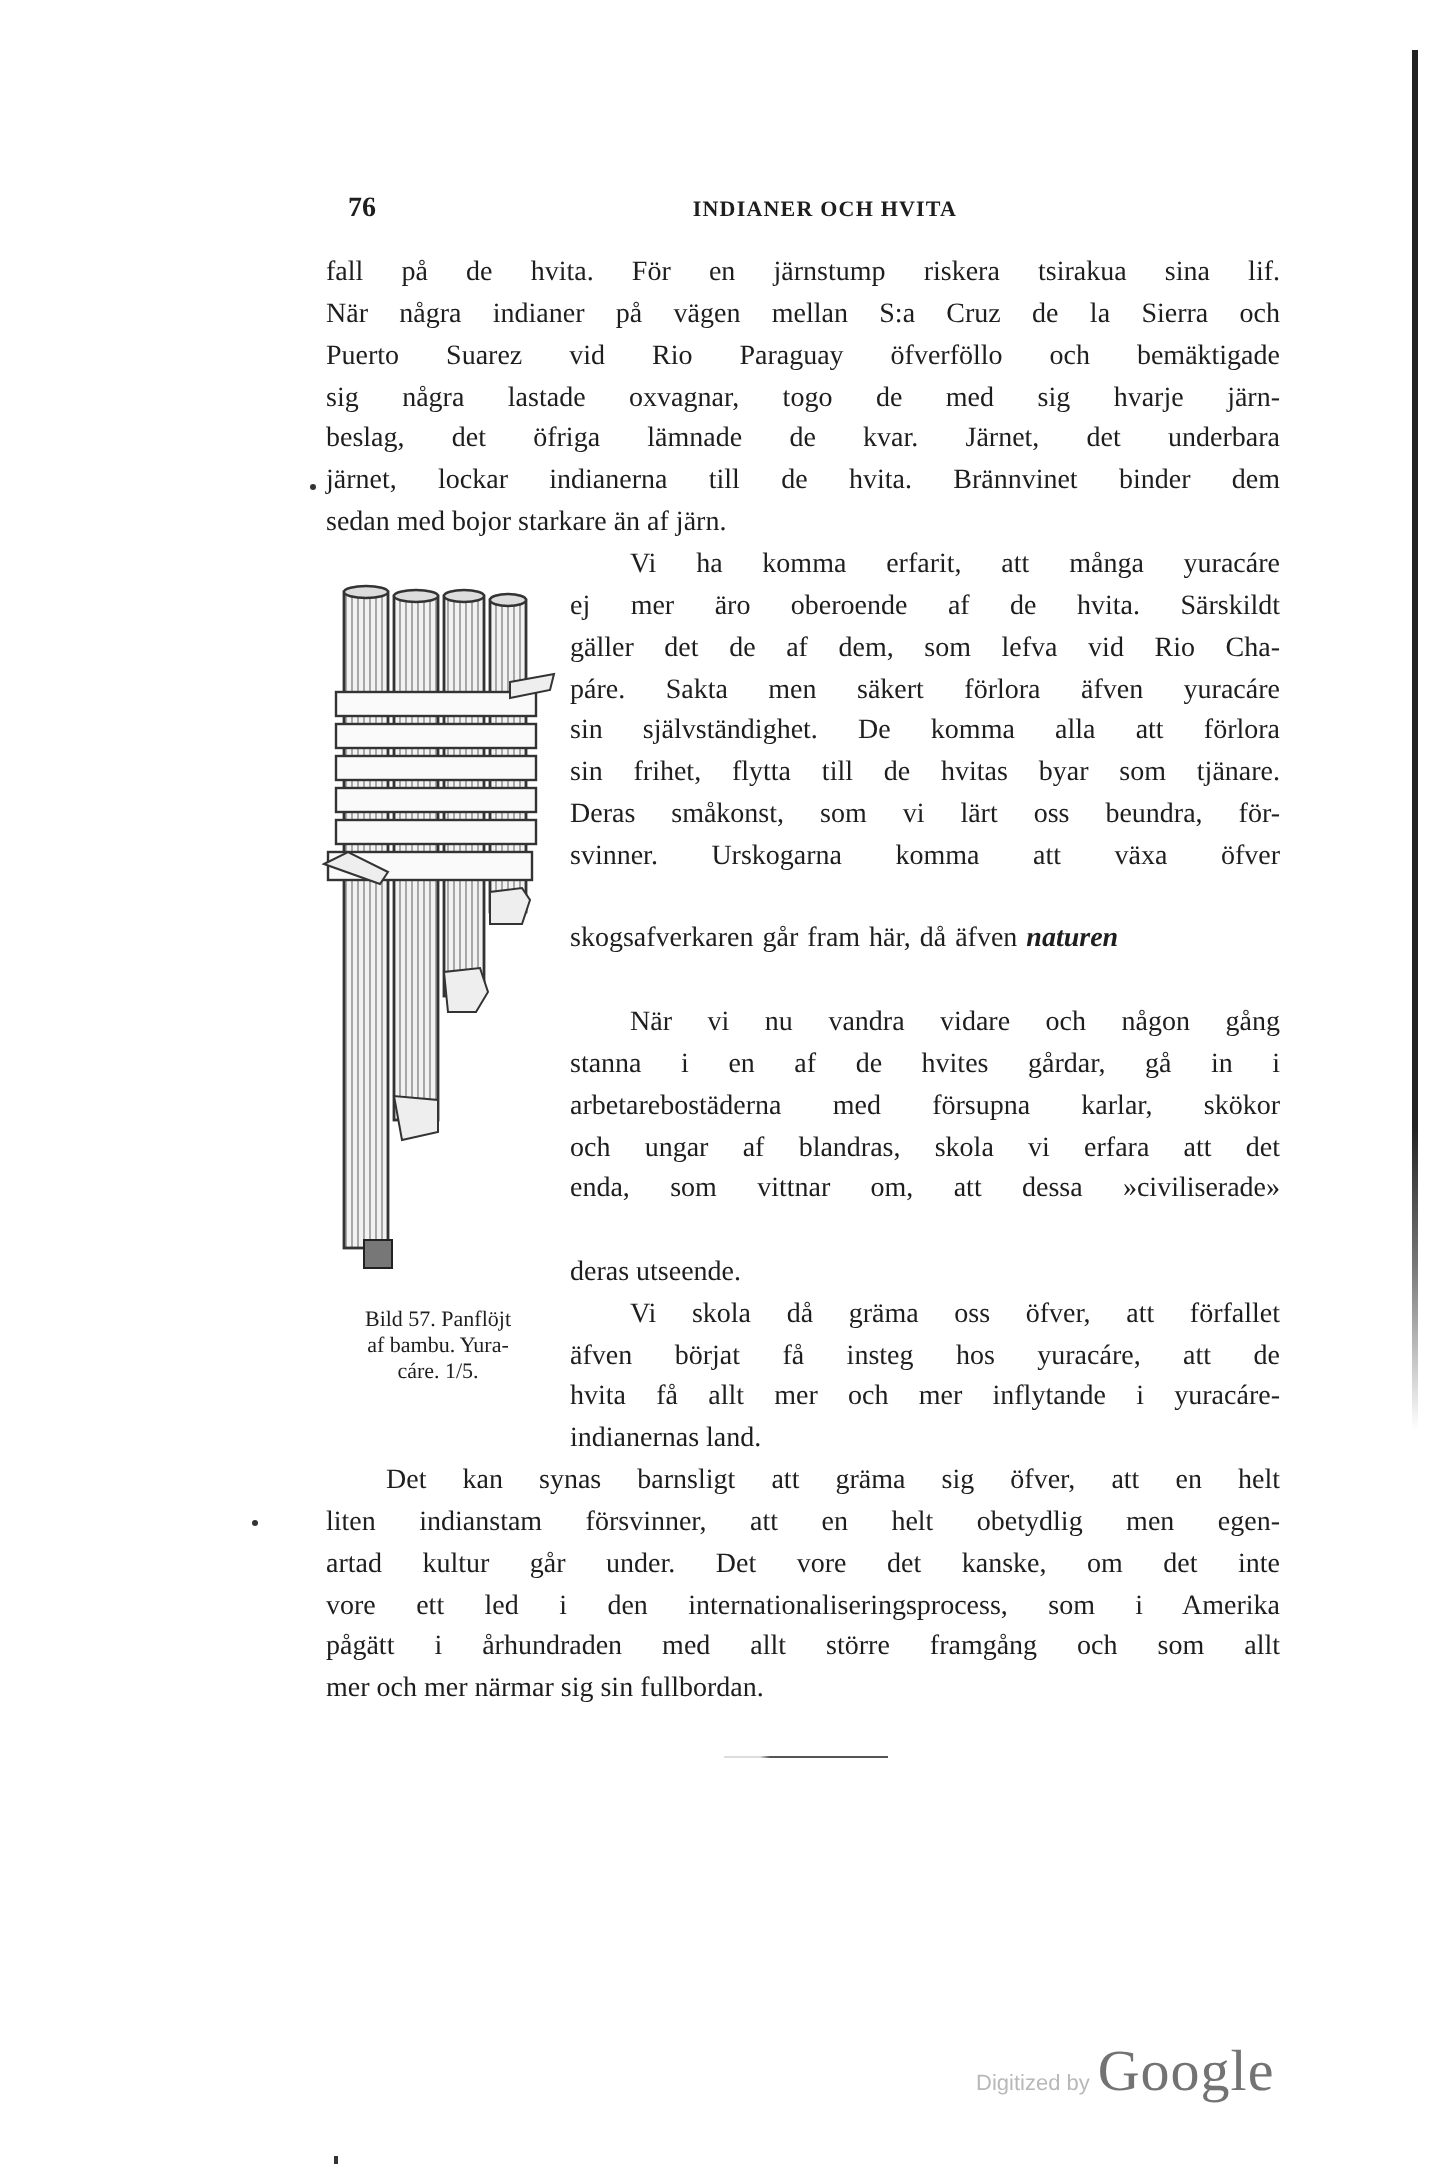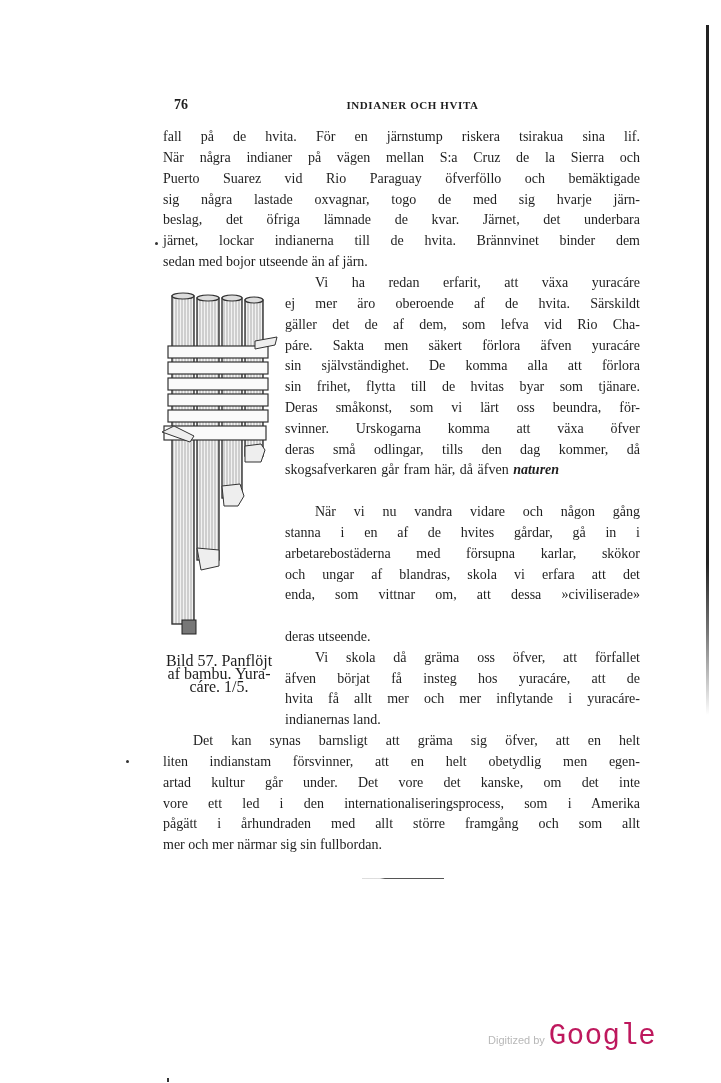--- a/index.html
+++ b/index.html
@@ -17,52 +17,52 @@
 
   .line { position: absolute; font-size: 14px; line-height: 20px; white-space: nowrap;
     text-align: justify; text-align-last: justify; }
   .full { left: 163px; width: 477px; }
   .narrow { left: 285px; width: 355px; }
   .lastline { text-align-last: left; }
   .indent { padding-left: 30px; box-sizing: border-box; }
   .em { font-style: italic; font-weight: bold; }
 
   .figure { position: absolute; left: 160px; top: 286px; width: 120px; height: 360px; }
-  .caption { position: absolute; left: 160px; top: 654px; width: 118px; font-size: 16px;
+  .caption { position: absolute; left: 160px; top: 654px; width: 118px; font-size: 11px;
     line-height: 13px; text-align: center; font-family: Liberation Serif, serif; }
   .caption span { display: block; }
 
   .margin-dot { position: absolute; width: 3px; height: 3px; border-radius: 50%; background: #333; }
 
   .end-rule { position: absolute; left: 362px; top: 878px; width: 82px; height: 1px;
     background: linear-gradient(to right, rgba(120,120,120,0.25) 0%, rgba(120,120,120,0.25) 22%, #555 28%, #555 100%); }
 
   .footer { position: absolute; left: 488px; top: 1020px; white-space: nowrap; color: #b8b8b8; }
   .footer .small { font-family: "Liberation Sans", sans-serif; font-size: 11px; }
-  .footer .brand { font-family: Liberation Mono, monospace; font-size: 29px; color: #be185d; letter-spacing: 0.5px; }
+  .footer .brand { font-family: Liberation Serif, serif; font-size: 29px; color: #737373; letter-spacing: 0.5px; }
 </style>
 </head>
 <body>
 
 <div class="page">
 
   <div class="edge-line"></div>
 
   <div class="running-head">
     <span class="page-number">76</span>
     <div class="running-title">INDIANER OCH HVITA</div>
   </div>
 
   <div class="line full" style="top:127px">fall på de hvita. För en järnstump riskera tsirakua sina lif.</div>
   <div class="line full" style="top:148px">När några indianer på vägen mellan S:a Cruz de la Sierra och</div>
   <div class="line full" style="top:169px">Puerto Suarez vid Rio Paraguay öfverföllo och bemäktigade</div>
   <div class="line full" style="top:190px">sig några lastade oxvagnar, togo de med sig hvarje järn-</div>
   <div class="line full" style="top:210px">beslag, det öfriga lämnade de kvar. Järnet, det underbara</div>
   <div class="line full" style="top:231px">järnet, lockar indianerna till de hvita. Brännvinet binder dem</div>
-  <div class="line full lastline" style="top:252px">sedan med bojor utseende än af järn.</div>
+  <div class="line full lastline" style="top:252px">sedan med bojor starkare än af järn.</div>
 
   <div class="margin-dot" style="left:155px; top:242px"></div>
 
   <div class="figure">
     <svg width="120" height="360" viewBox="0 0 120 360">
       <defs>
         <pattern id="hatch" width="3" height="6" patternUnits="userSpaceOnUse">
           <rect width="3" height="6" fill="#f2f2f2"></rect>
           <line x1="1" y1="0" x2="1" y2="6" stroke="#888" stroke-width="0.7"></line>
         </pattern>
@@ -93,29 +93,28 @@
       <path d="M2 146 l12 -6 l20 10 l-4 6z" fill="#eee" stroke="#333" stroke-width="1"></path>
     </svg>
   </div>
 
   <div class="caption">
     <span>Bild 57. Panflöjt</span>
     <span>af bambu. Yura-</span>
     <span>cáre. 1/5.</span>
   </div>
 
-  <div class="line narrow indent" style="top:273px">Vi ha redan erfarit, att växa yuracáre</div>
+  <div class="line narrow indent" style="top:273px">Vi ha komma erfarit, att många yuracáre</div>
   <div class="line narrow" style="top:294px">ej mer äro oberoende af de hvita. Särskildt</div>
   <div class="line narrow" style="top:315px">gäller det de af dem, som lefva vid Rio Cha-</div>
   <div class="line narrow" style="top:336px">páre. Sakta men säkert förlora äfven yuracáre</div>
   <div class="line narrow" style="top:356px">sin självständighet. De komma alla att förlora</div>
   <div class="line narrow" style="top:377px">sin frihet, flytta till de hvitas byar som tjänare.</div>
   <div class="line narrow" style="top:398px">Deras småkonst, som vi lärt oss beundra, för-</div>
   <div class="line narrow" style="top:419px">svinner. Urskogarna komma att växa öfver</div>
-  <div class="line narrow" style="top:440px">deras små odlingar, tills den dag kommer, då</div>
   <div class="line narrow" style="top:460px; text-align-last:left; word-spacing:1px"><span>skogsafverkaren går fram här, då äfven</span> <span class="em">naturen</span></div>
 
   <div class="line narrow indent" style="top:502px">När vi nu vandra vidare och någon gång</div>
   <div class="line narrow" style="top:523px">stanna i en af de hvites gårdar, gå in i</div>
   <div class="line narrow" style="top:544px">arbetarebostäderna med försupna karlar, skökor</div>
   <div class="line narrow" style="top:565px">och ungar af blandras, skola vi erfara att det</div>
   <div class="line narrow" style="top:585px">enda, som vittnar om, att dessa »civiliserade»</div>
   <div class="line narrow lastline" style="top:627px">deras utseende.</div>
 
   <div class="line narrow indent" style="top:648px">Vi skola då gräma oss öfver, att förfallet</div>

